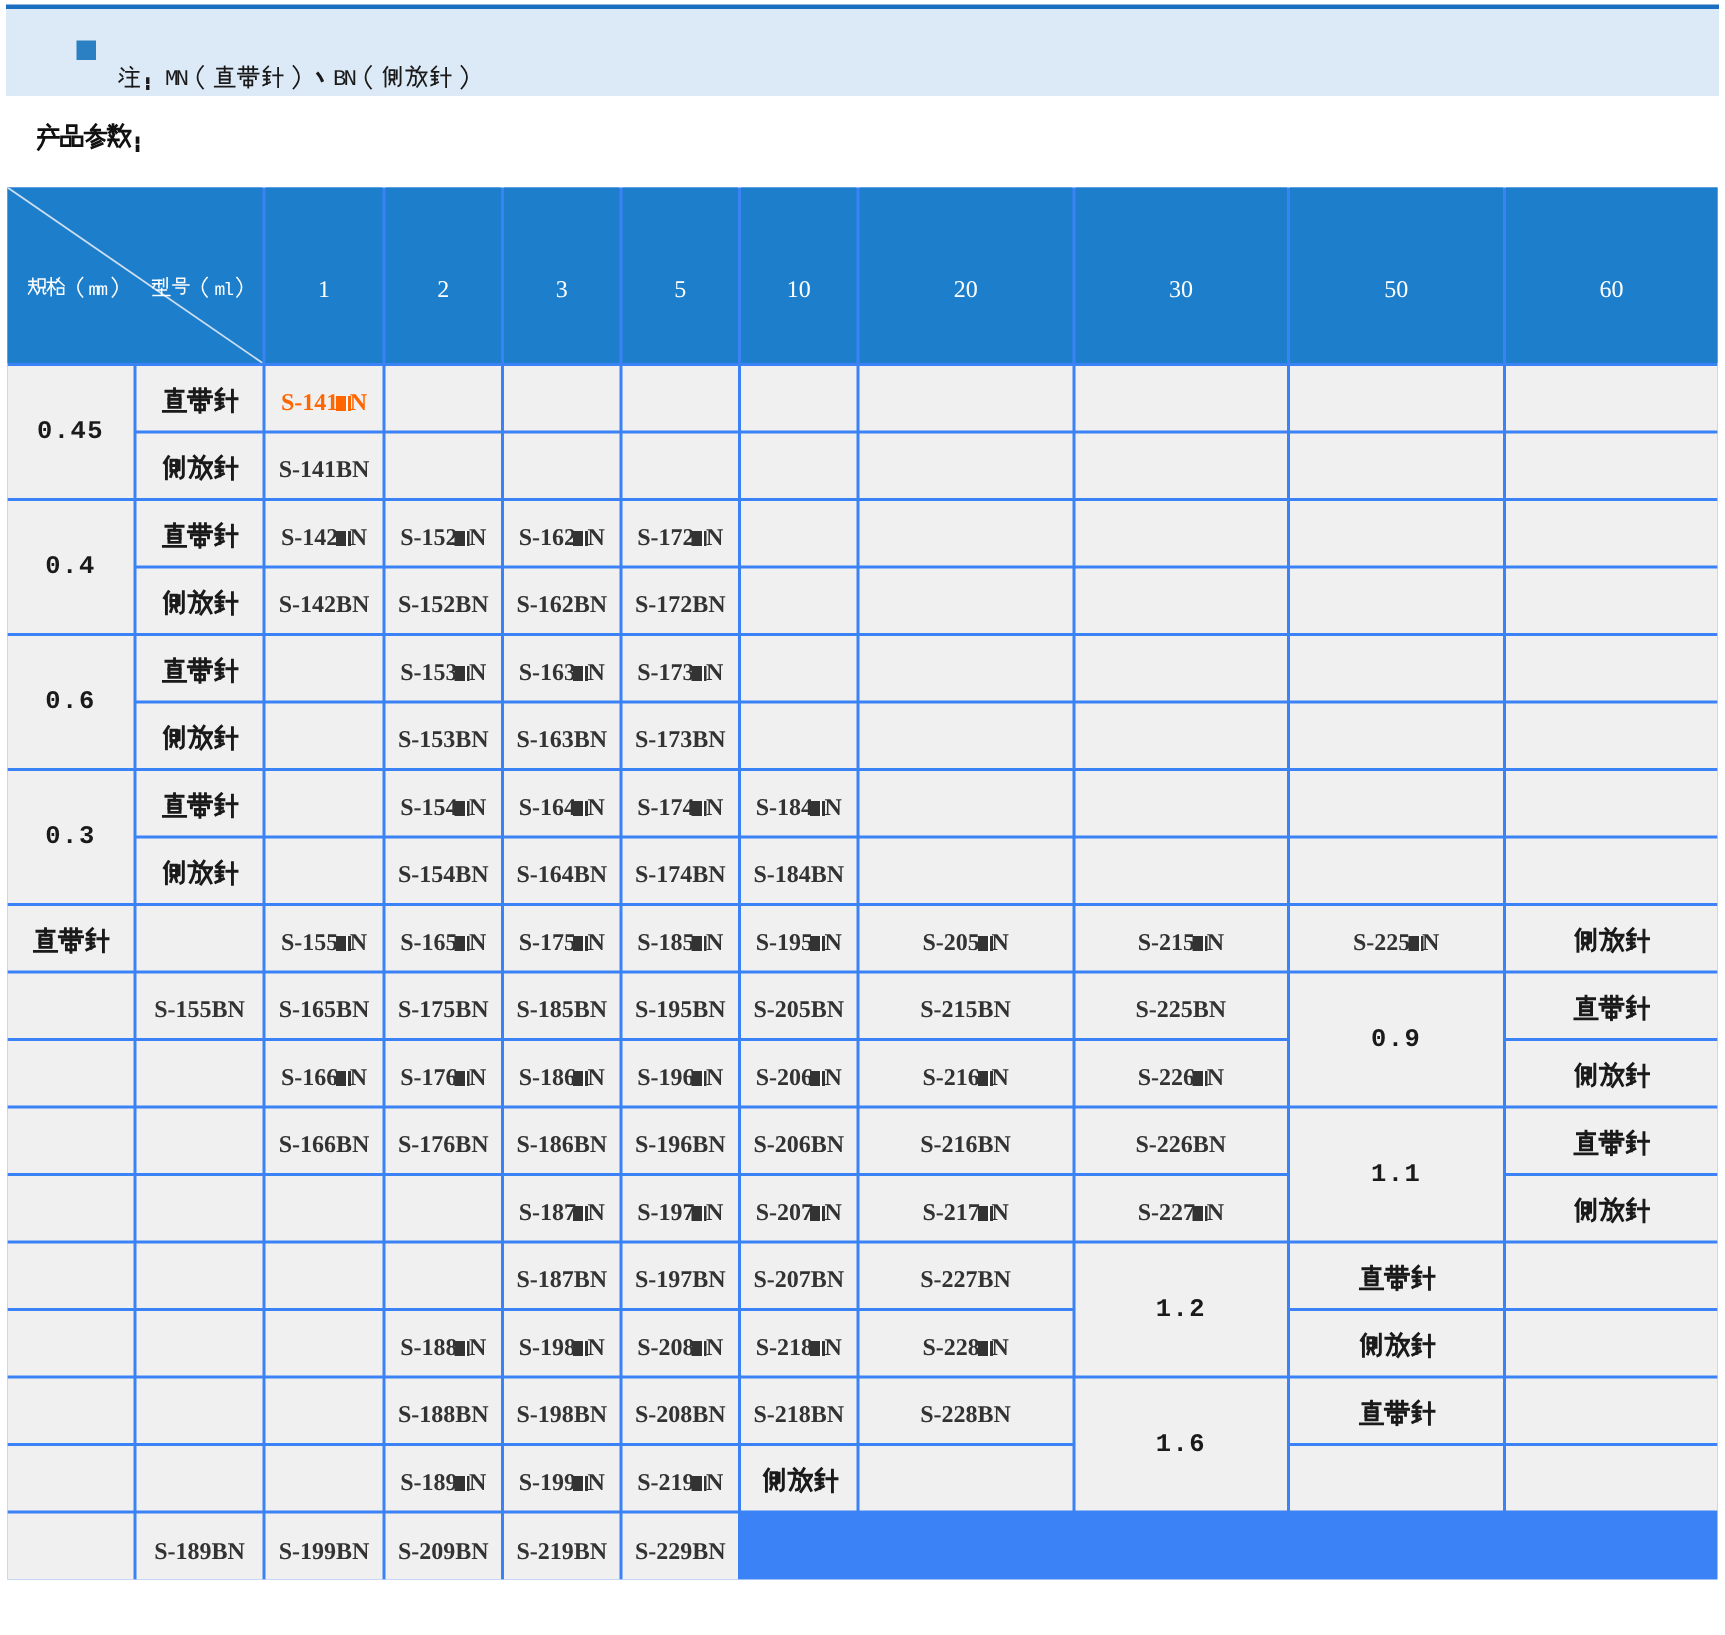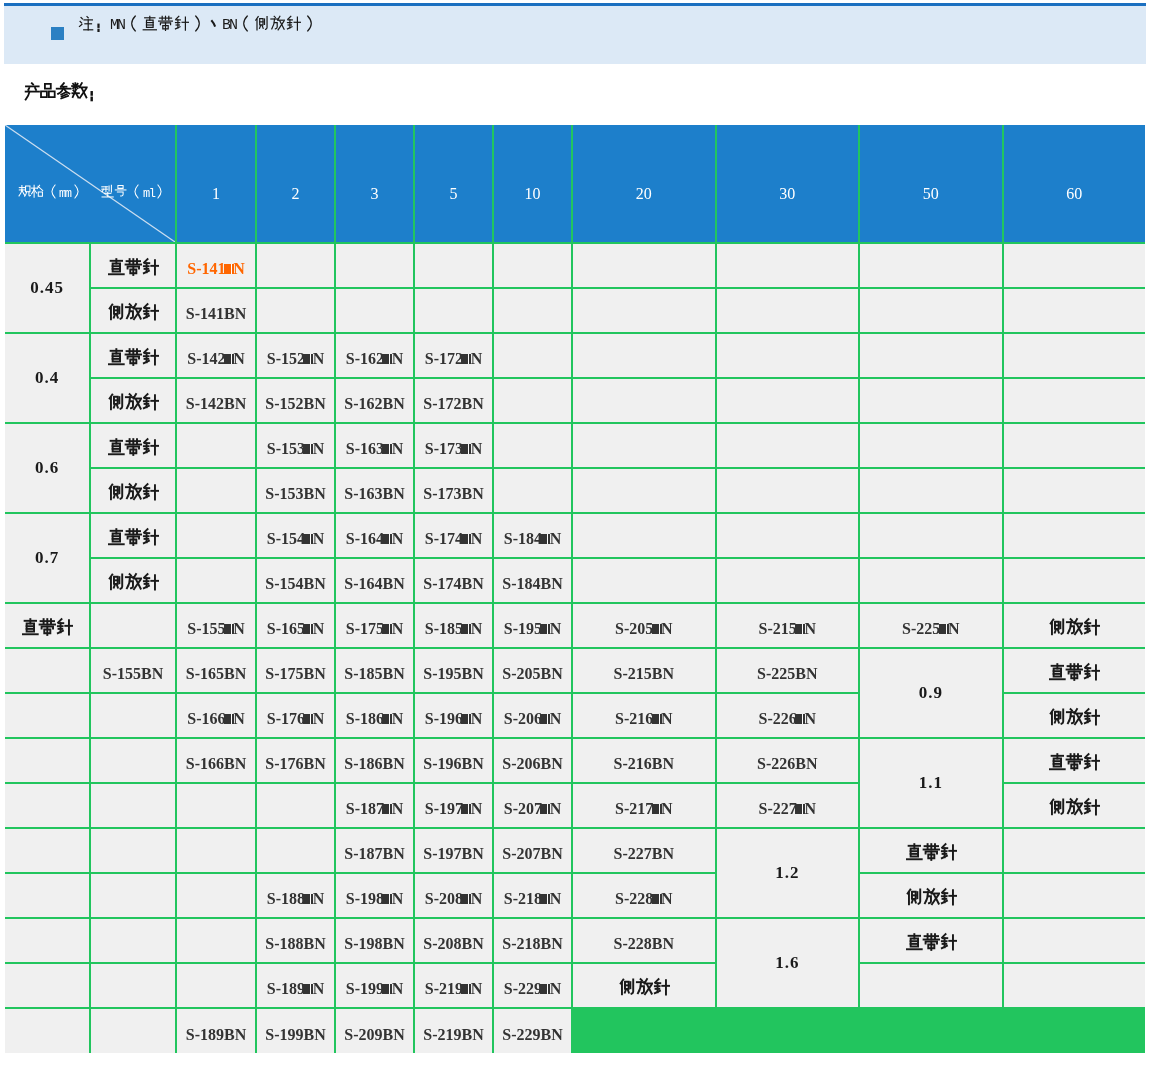--- a/index.html
+++ b/index.html
@@ -1,27 +1,27 @@
 <!DOCTYPE html>
 <html><head><meta charset="utf-8"><style>
 *{margin:0;padding:0;box-sizing:border-box}
 html,body{width:1150px;height:1090px;background:#fff;font-family:"Liberation Mono",monospace}
 .topline{position:absolute;left:4px;top:3.4px;width:1142px;height:2.4px;background:#1a6fc0}
 .banner{position:absolute;left:4px;top:5.8px;width:1142px;height:58px;background:#dce9f6}
 .sq{position:absolute;left:47px;top:21.5px;width:13px;height:13px;background:#2b80c3}
-.btext{position:absolute;left:74px;top:9px}
+.btext{position:absolute;left:74px;top:37px}
 .head{position:absolute;left:24px;top:82px}
-.grid{position:absolute;left:5px;top:125px;display:grid;gap:2px;background:#22c55e;
+.grid{position:absolute;left:5px;top:125px;display:grid;gap:2px;background:#3b82f6;
 grid-template-columns:84px 84px 78px 77px 77px 77px 77px 141.5px 141.5px 141.5px 141.5px;grid-template-rows:117px repeat(17,43px) 44px}
 .hc{background:#1d7fcb;grid-row:1}
 .diag{grid-column:1/span 2}
 .hn{color:#fff;font-size:16px;font-family:'Liberation Serif',serif;display:flex;align-items:center;justify-content:center;padding-top:21px}
 .c{background:#f0f0f0}
 .spec{grid-row:span 2;display:flex;align-items:center;justify-content:center;
-font-size:17px;font-weight:bold;font-family:Liberation Serif, serif;letter-spacing:1px;color:#1a1a1a}
+font-size:17px;font-weight:bold;font-family:Liberation Mono, monospace;letter-spacing:1px;color:#1a1a1a}
 .lab{display:flex;align-items:center;justify-content:center;padding-top:1px}
 .v{font-size:16px;font-weight:bold;font-family:'Liberation Serif',serif;color:#333;
 display:flex;align-items:center;justify-content:center;padding-top:7px}
 .v-o{color:#f60}
 b.m{display:inline-block;width:10px;height:10.5px;background:linear-gradient(90deg,currentColor 0 7px,rgba(255,255,255,0.9) 7px 8.3px,currentColor 8.3px 10px);margin-left:-1.5px;margin-right:-0.8px}
 </style></head><body>
 <svg width="0" height="0" style="position:absolute">
     <defs>
       <symbol id="zhu" viewBox="0 0 100 100" overflow="visible">
         <path d="M20,10 L30,20"></path>
@@ -334,21 +334,21 @@
     </div>
 <div class="c"></div>
 <div class="c v">S-153BN</div>
 <div class="c v">S-163BN</div>
 <div class="c v">S-173BN</div>
 <div class="c"></div>
 <div class="c"></div>
 <div class="c"></div>
 <div class="c"></div>
 <div class="c"></div>
-<div class="c spec">0.7</div>
+<div class="c spec">0.3</div>
 <div class="c lab">
       <svg width="52" height="19" viewBox="0 0 52 19" style="display:block">
         <g fill="none" stroke="#1a1a1a" stroke-width="11.5" stroke-linecap="square" stroke-linejoin="miter">
           <use href="#zhi" x="0.6" y="1.8" width="16.8" height="16.8"></use>
           <use href="#dai" x="17.9" y="1.8" width="16.8" height="16.8"></use>
           <use href="#zhen" x="35.2" y="1.8" width="16.8" height="16.8"></use>
         </g>
       </svg>
     </div>
 <div class="c"></div>
@@ -534,21 +534,20 @@
         </g>
       </svg>
     </div>
 <div class="c"></div>
 <div class="c"></div>
 <div class="c"></div>
 <div class="c"></div>
 <div class="c v">S-189<b class="m"></b>N</div>
 <div class="c v">S-199<b class="m"></b>N</div>
 <div class="c v">S-219<b class="m"></b>N</div>
-<div class="c v">S-229<b class="m"></b>N</div>
 <div class="c lab">
       <svg width="52" height="19" viewBox="0 0 52 19" style="display:block">
         <g fill="none" stroke="#1a1a1a" stroke-width="11.5" stroke-linecap="square" stroke-linejoin="miter">
           <use href="#ce" x="0.6" y="1.8" width="16.8" height="16.8"></use>
           <use href="#fang" x="17.9" y="1.8" width="16.8" height="16.8"></use>
           <use href="#zhen" x="35.2" y="1.8" width="16.8" height="16.8"></use>
         </g>
       </svg>
     </div>
 <div class="c"></div>

